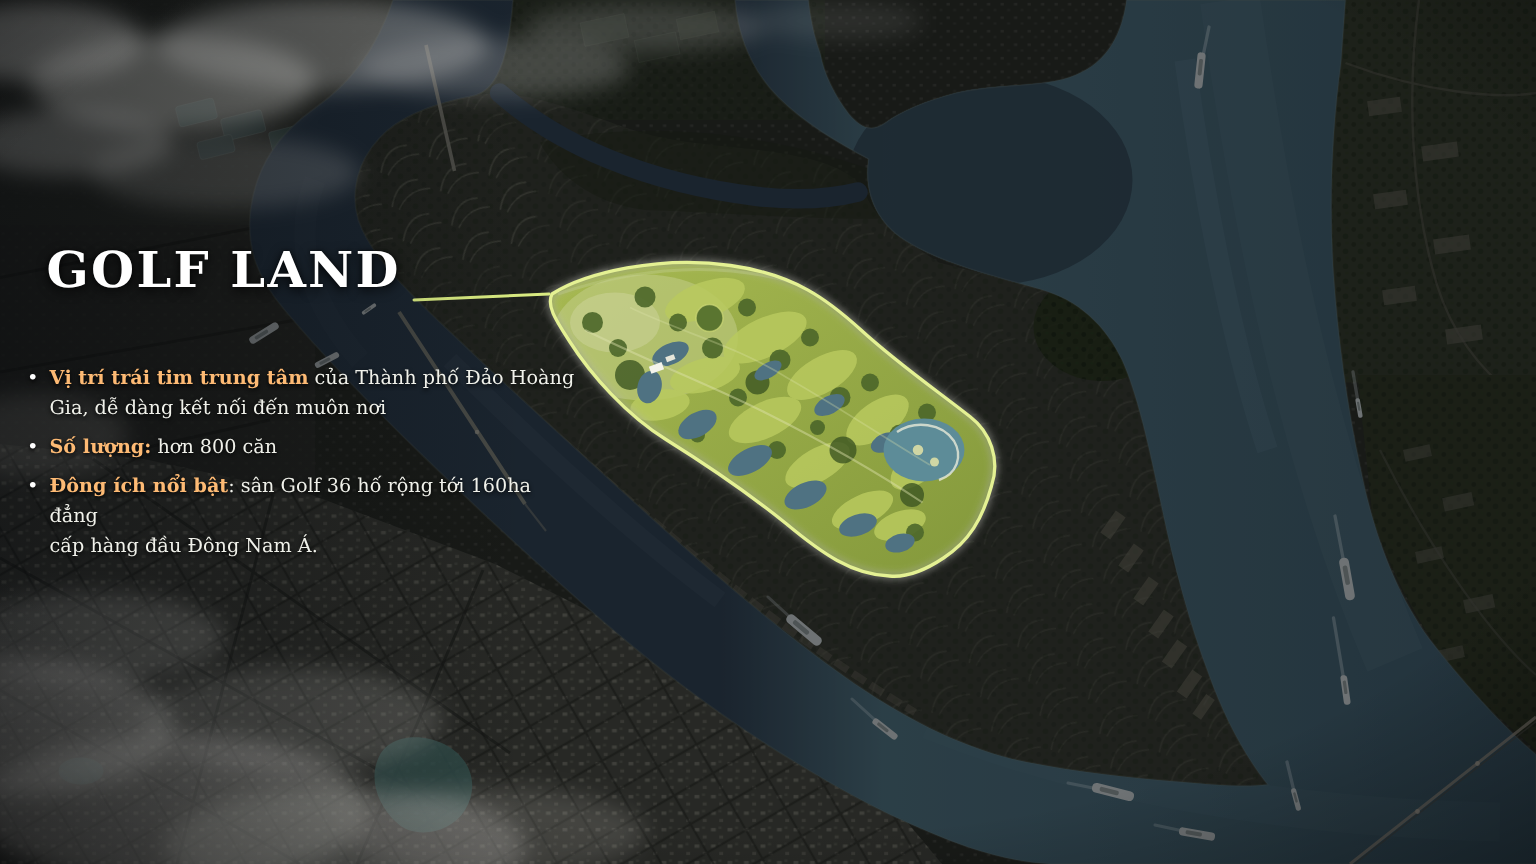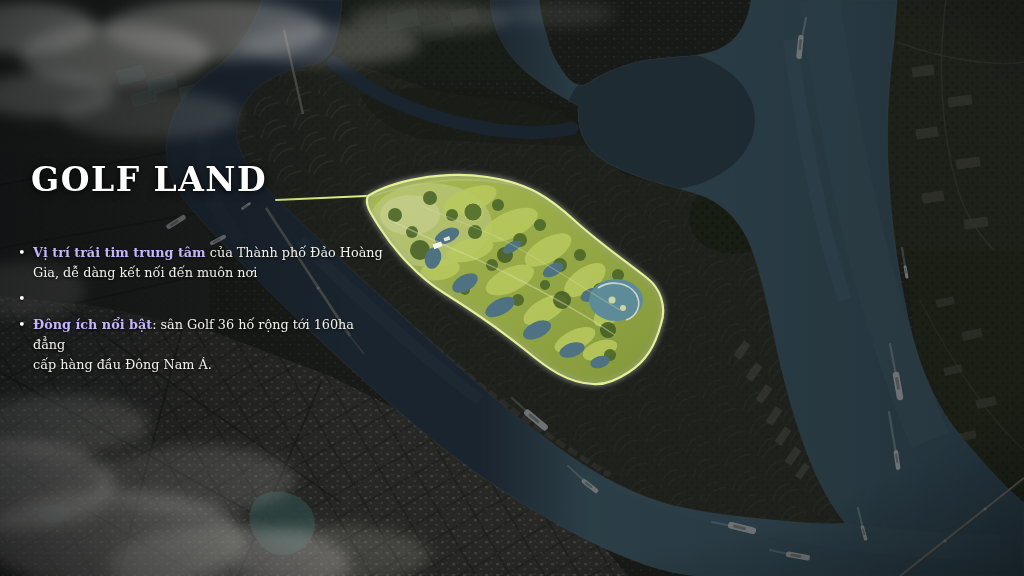--- a/index.html
+++ b/index.html
@@ -8,21 +8,21 @@
   .stage svg{position:absolute;left:0;top:0;}
   .overlay-text{position:absolute;left:0;top:0;width:1024px;height:448px;pointer-events:none;}
   .title{position:absolute;left:31px;top:160px;font-size:33px;line-height:40px;font-weight:bold;
          color:#ffffff;letter-spacing:1.5px;
          text-shadow:0 2px 8px rgba(0,0,0,.85), 0 0 2px rgba(0,0,0,.6);}
   .features{position:absolute;left:18px;top:243px;width:372px;margin:0;padding:0;list-style:none;}
   .features li{display:flex;margin:0 0 6px 0;color:#f0f1ea;font-size:12.8px;line-height:20px;
          text-shadow:0 1px 3px rgba(0,0,0,.9);}
   .features .dot{width:15px;flex:0 0 15px;color:#ffffff;font-size:13px;}
   .features .txt{white-space:pre-wrap;}
-  .features .txt b{color:#c4b5fd;}
+  .features .txt b{color:#fdba74;}
 </style>
 </head>
 <body>
 
 <div class="stage">
 <svg width="1024" height="576" viewBox="0 0 1024 576">
   <defs>
     <path id="wp" d="M262,0 C252,30 236,54 210,72 C186,89 171,110 167,140 C164,166 172,186 190,207 C212,233 243,266 280,302 C318,339 360,378 404,416 C446,452 492,486 540,514 C576,536 612,553 646,565 C664,571 682,575 700,576 L1024,576 L1024,503 C1004,486 976,456 953,426 C929,393 915,352 907,312 C898,270 892,226 889,182 C886,136 888,86 894,42 L897,0 L751,0 C748,22 739,41 717,50 C695,59 666,55 637,62 C618,67 601,74 590,82 C580,89 573,84 566,76 C556,63 549,48 547,36 C542,22 540,10 539,0 L490,0 C492,24 501,47 519,65 C536,82 558,95 579,106 C576,127 583,147 603,160 C626,175 659,183 694,193 C719,200 737,217 748,240 C758,262 766,297 774,336 C782,375 793,416 806,450 C816,478 830,504 845,523 C829,525 807,523 784,521 C749,518 711,514 675,506 C639,497 601,478 563,451 C521,421 477,384 433,344 C389,304 345,264 303,224 C271,194 247,170 239,147 C233,127 239,107 253,92 C267,77 289,69 315,64 C331,61 339,40 342,0 Z"></path>
     <path id="isl" d="M239,147 C233,127 239,107 253,92 C267,77 289,69 315,64 C345,58 380,72 420,86 C458,99 500,96 540,106 C559,111 571,118 576,127 C583,147 603,160 626,175 C659,183 694,193 719,200 C737,217 748,240 758,262 C766,297 774,336 782,375 C793,416 806,450 820,478 C830,500 840,518 845,523 C829,525 807,523 784,521 C749,518 711,514 675,506 C639,497 601,478 563,451 C521,421 477,384 433,344 C389,304 345,264 303,224 C271,194 247,170 239,147 Z"></path>
     <path id="leaf" d="M368,196 C390,182 440,170 487,177 C530,183 552,200 574,220 C598,242 624,260 647,278 C660,288 667,306 661,324 C655,346 646,361 629,372 C614,382 603,385 593,384 C568,383 548,369 524,349 C498,328 468,308 444,293 C418,277 394,250 380,228 C371,214 364,204 368,196 Z"></path>
@@ -326,20 +326,21 @@
 <div class="overlay-text">
   <div class="title">GOLF LAND</div>
   <ul class="features">
     <li>
       <span class="dot">•</span>
       <span class="txt"><b>Vị trí trái tim trung tâm</b><span> của Thành phố Đảo Hoàng
 Gia, dễ dàng kết nối đến muôn nơi</span></span>
     </li>
     <li>
       <span class="dot">•</span>
+      <span class="txt"><b>Số lượng:</b><span> hơn 800 căn</span></span>
     </li>
     <li>
       <span class="dot">•</span>
       <span class="txt"><b>Đông ích nổi bật</b><span>: sân Golf 36 hố rộng tới 160ha đẳng
 cấp hàng đầu Đông Nam Á.</span></span>
     </li>
   </ul>
 </div>
 </div>
 

